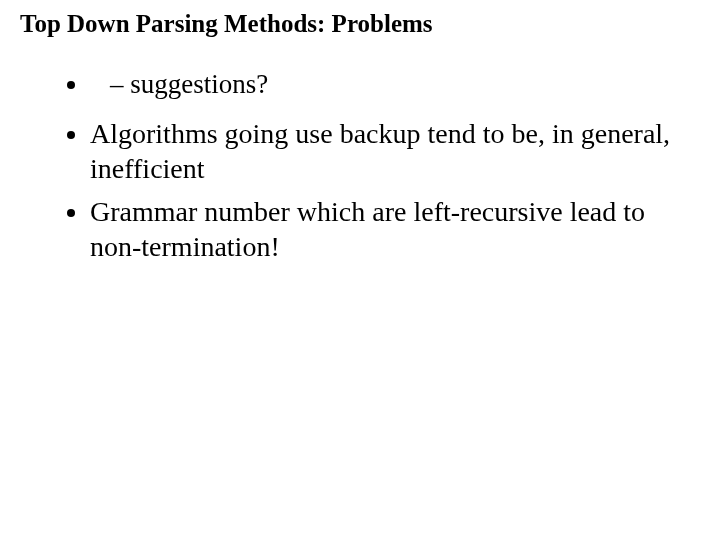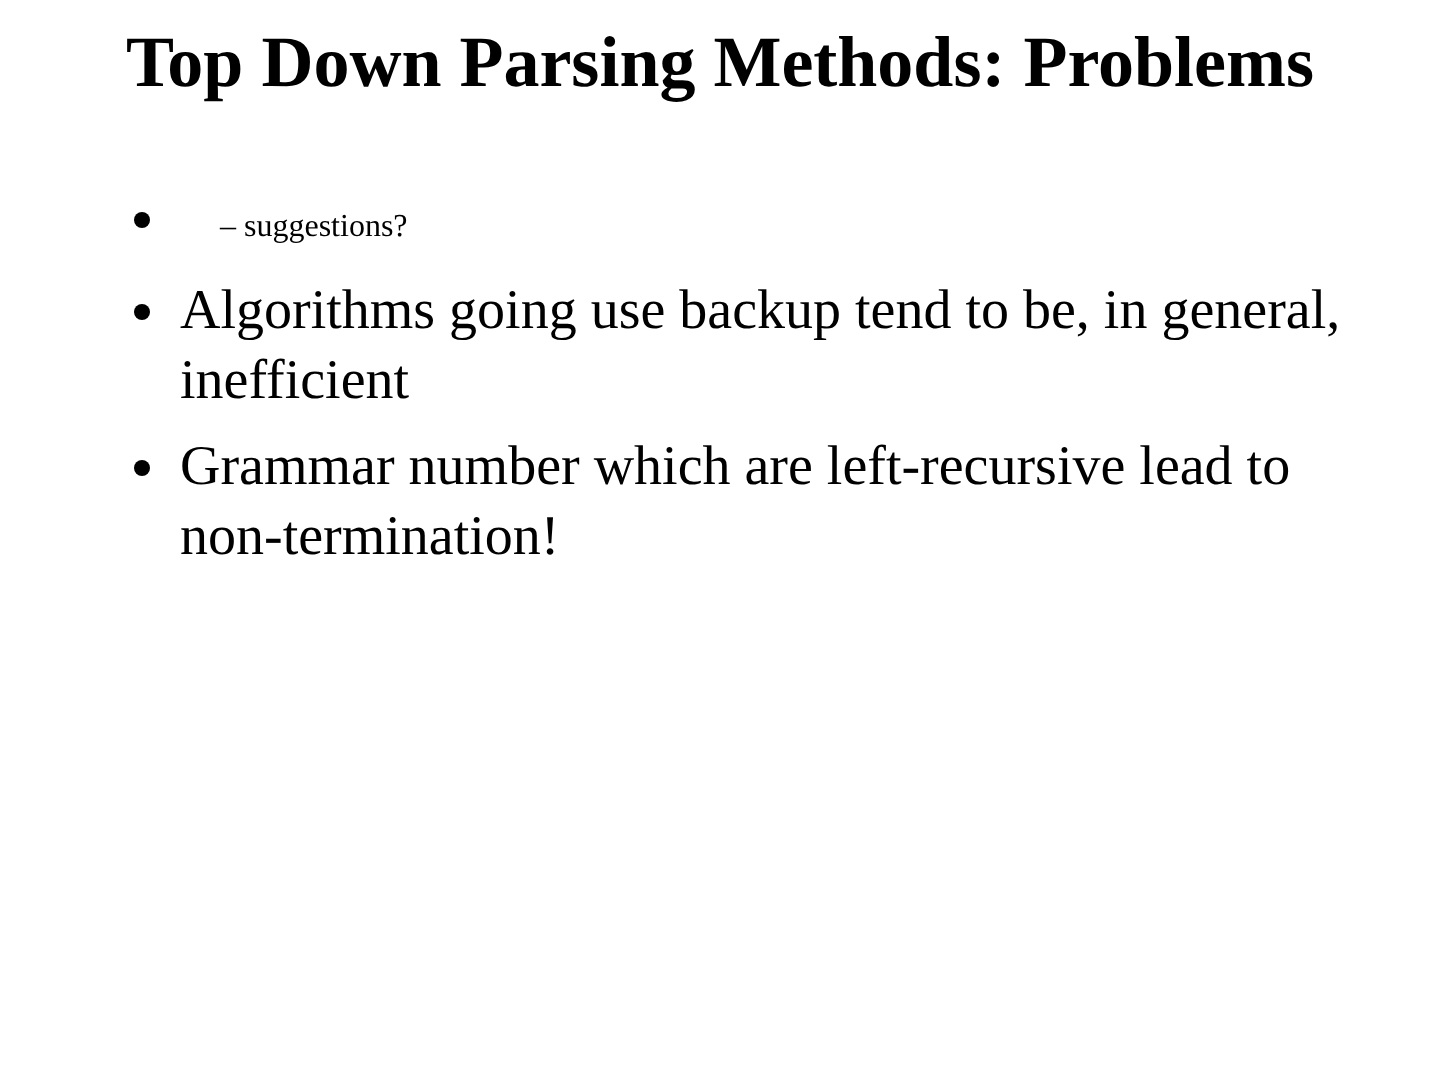--- a/index.html
+++ b/index.html
@@ -8,24 +8,24 @@
     width: 720px;
     height: 540px;
     background: #ffffff;
     font-family: "Times New Roman", Times, serif;
     color: #000000;
   }
   .slide {
     padding: 10px 20px 10px 20px;
   }
   .title {
-    font-size: 36px;
+    font-size: 25px;
     font-weight: bold;
-    text-align: center;
-    margin-bottom: 40px;
+    text-align: left;
+    margin-bottom: 28px;
   }
   .body {
     padding-left: 40px;
     padding-right: 20px;
   }
   .bullets {
     list-style: disc;
     margin: 0;
     padding-left: 30px;
   }
@@ -33,21 +33,21 @@
     font-size: 28px;
     line-height: 1.25;
     margin-bottom: 8px;
   }
   .sub {
     list-style: none;
     margin: 10px 0 14px 0;
     padding-left: 20px;
   }
   .sub > li {
-    font-size: 16px;
+    font-size: 27px;
     line-height: 1.25;
     text-indent: -14px;
     padding-left: 14px;
   }
   .sub > li::before {
     content: "\2013\00a0";
   }
 </style>
 </head>
 <body>

